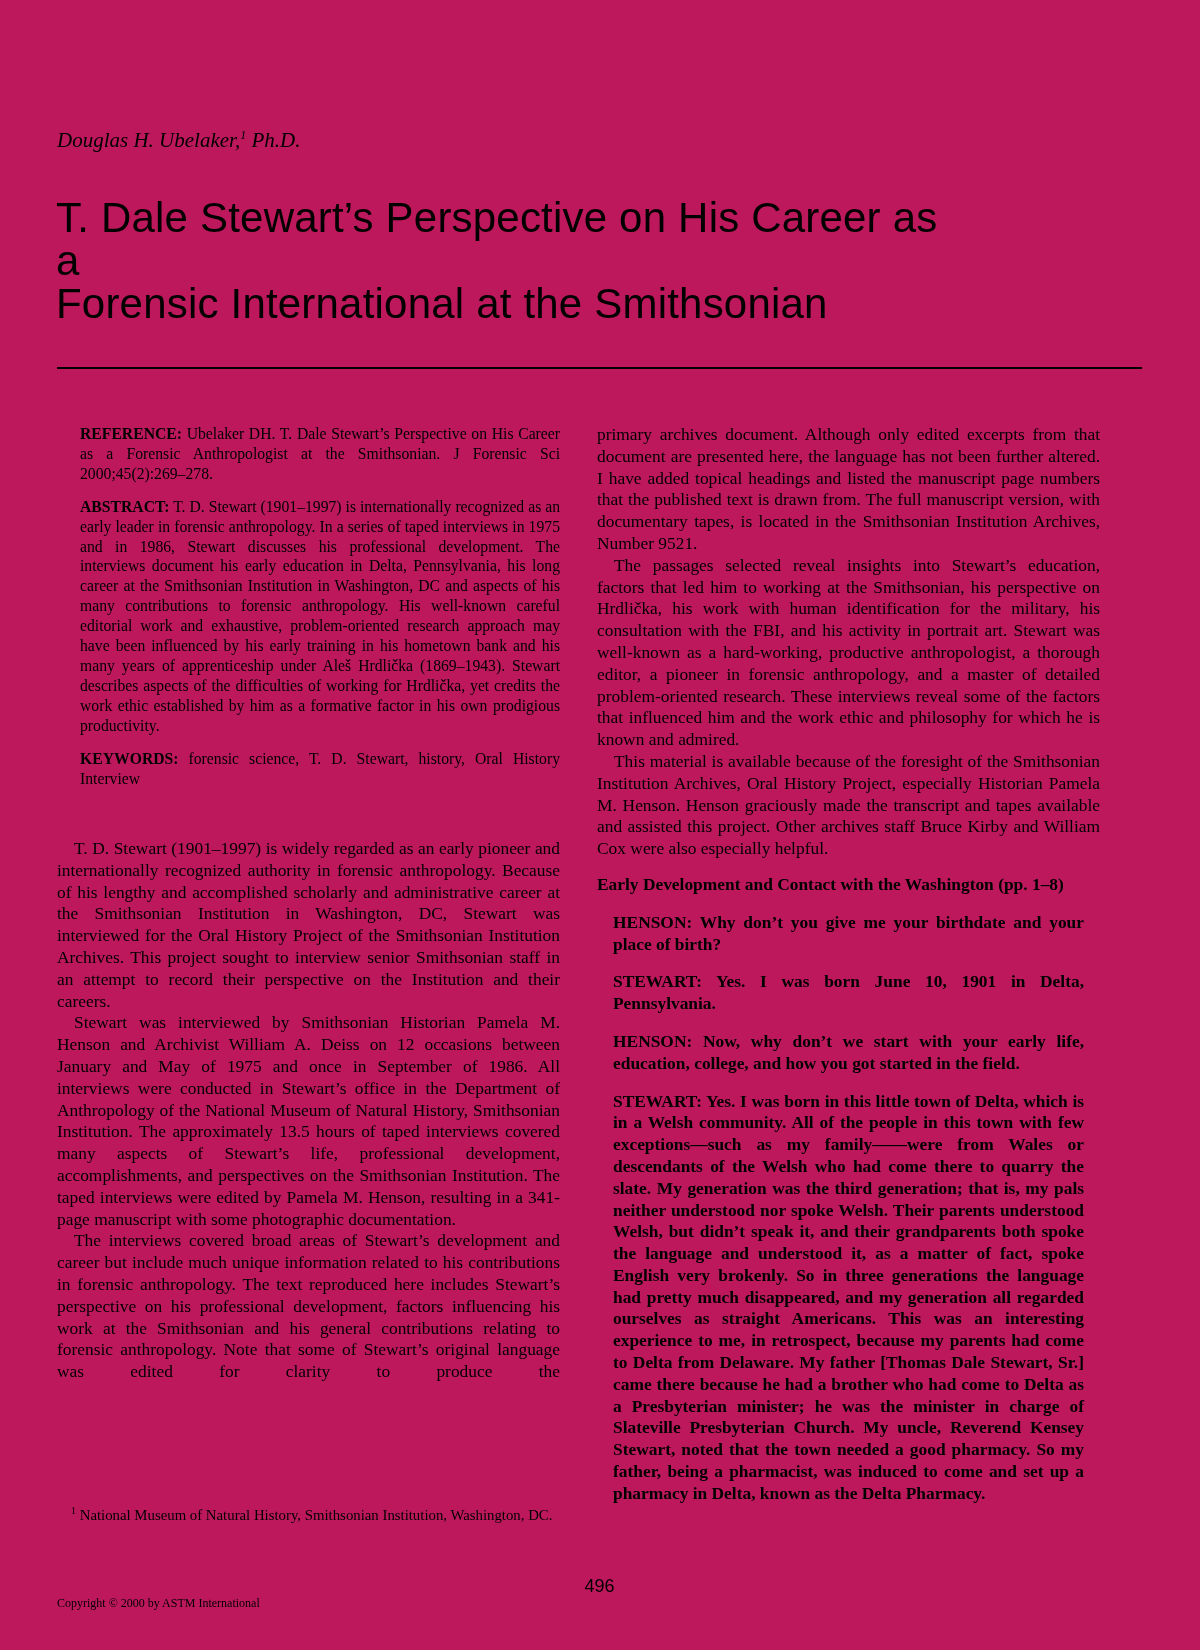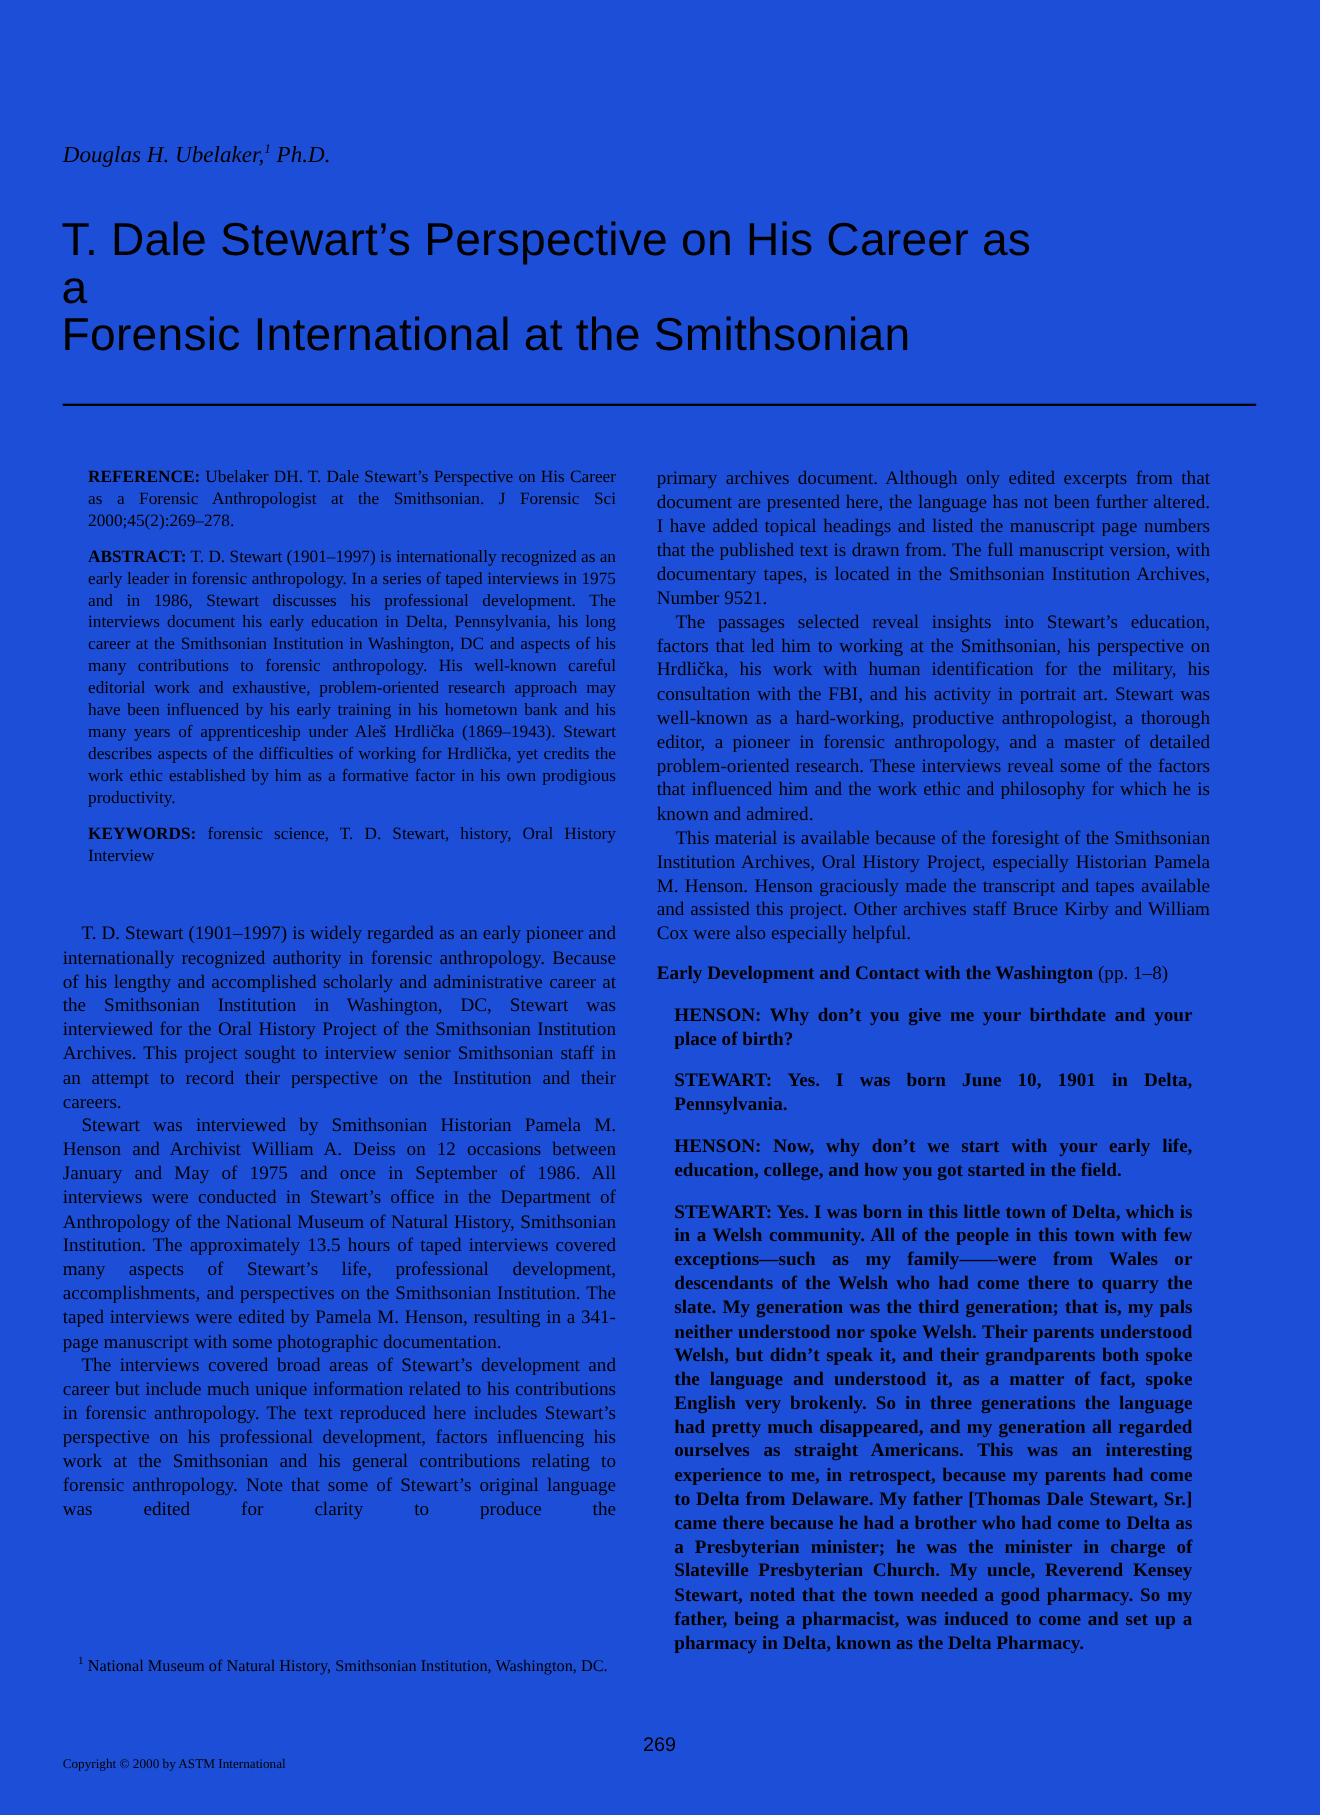--- a/index.html
+++ b/index.html
@@ -1,19 +1,19 @@
 <!DOCTYPE html>
 <html><head>
 <meta charset="utf-8">
 <style>
   html,body{margin:0;padding:0;background:#e8e8e8;}
   .page{
     position:relative;
     width:1200px;height:1650px;
-    background:#1d4ed8;
+    background:#be185d;
     color:#000;
     overflow:hidden;
     font-family:"Liberation Serif", serif;
   }
   .author-line{
     position:absolute;left:57px;top:128px;
     font-style:italic;font-size:21px;
   }
   .author-line sup{font-size:12px;font-style:italic;}
   .title{
@@ -43,21 +43,21 @@
   .col-right{
     position:absolute;left:597px;top:424px;width:503px;height:1140px;
   }
   .col p{margin:0;}
   .col p.indent{text-indent:17px;}
   .col p.justify-last{text-align-last:justify;}
   .section-heading{
     margin:14px 0 11px 0 !important;
     font-weight:bold;
   }
-  .section-heading .pages{font-weight:normal;}
+  .section-heading .pages{font-weight:bold;}
   .dialogue p{margin:16px;font-weight:bold;}
   .footnote{
     position:absolute;left:57px;top:1502px;width:503px;
     font-size:14.8px;line-height:18.6px;
   }
   .footnote .fn-line{text-indent:14px;margin:0;}
   .footnote sup{font-size:10px;}
   .copyright{
     position:absolute;left:57px;top:1596px;
     font-size:12px;
@@ -108,16 +108,16 @@
 
     <div class="dialogue">
       <p>HENSON: Why don’t you give me your birthdate and your place of birth?</p>
       <p>STEWART: Yes. I was born June 10, 1901 in Delta, Pennsylvania.</p>
       <p>HENSON: Now, why don’t we start with your early life, education, college, and how you got started in the field.</p>
       <p>STEWART: Yes. I was born in this little town of Delta, which is in a Welsh community. All of the people in this town with few exceptions—such as my family——were from Wales or descendants of the Welsh who had come there to quarry the slate. My generation was the third generation; that is, my pals neither understood nor spoke Welsh. Their parents understood Welsh, but didn’t speak it, and their grandparents both spoke the language and understood it, as a matter of fact, spoke English very brokenly. So in three generations the language had pretty much disappeared, and my generation all regarded ourselves as straight Americans. This was an interesting experience to me, in retrospect, because my parents had come to Delta from Delaware. My father [Thomas Dale Stewart, Sr.] came there because he had a brother who had come to Delta as a Presbyterian minister; he was the minister in charge of Slateville Presbyterian Church. My uncle, Reverend Kensey Stewart, noted that the town needed a good pharmacy. So my father, being a pharmacist, was induced to come and set up a pharmacy in Delta, known as the Delta Pharmacy.</p>
     </div>
 
   </div>
 
-  <div class="page-number">269</div>
+  <div class="page-number">496</div>
   <div class="copyright">Copyright © 2000 by ASTM International</div>
 
 </div>
 
 </body></html>

